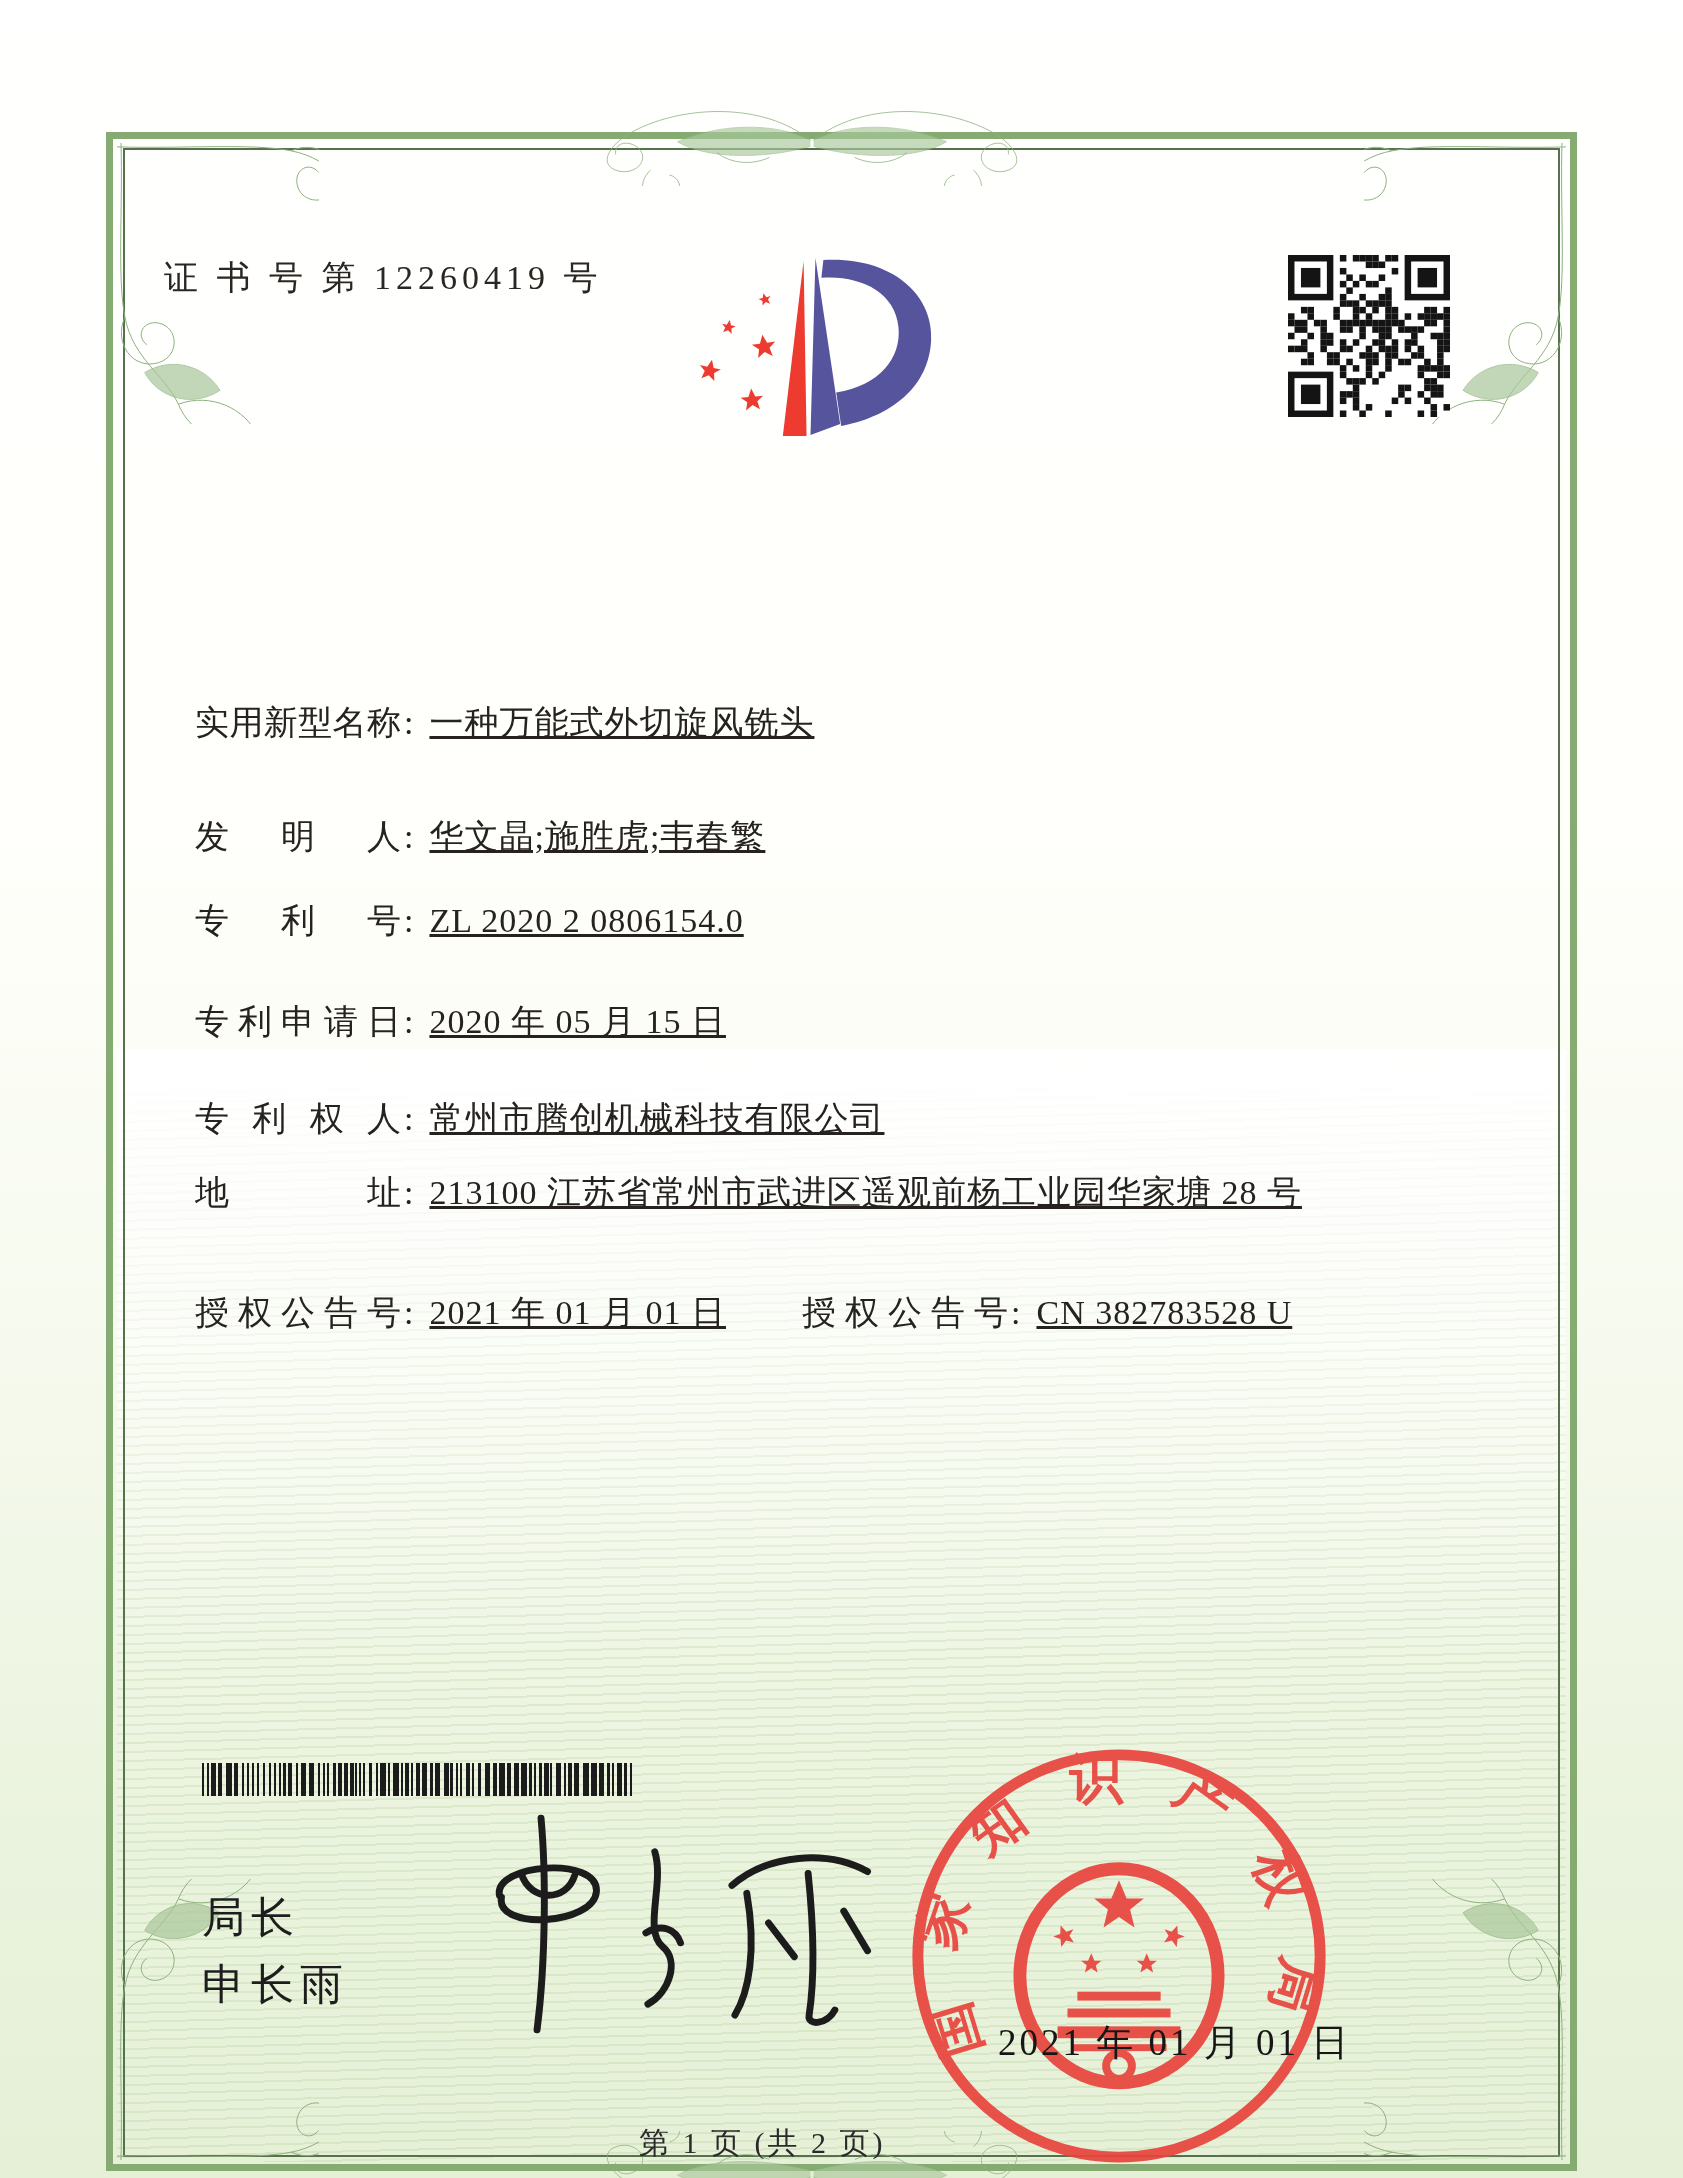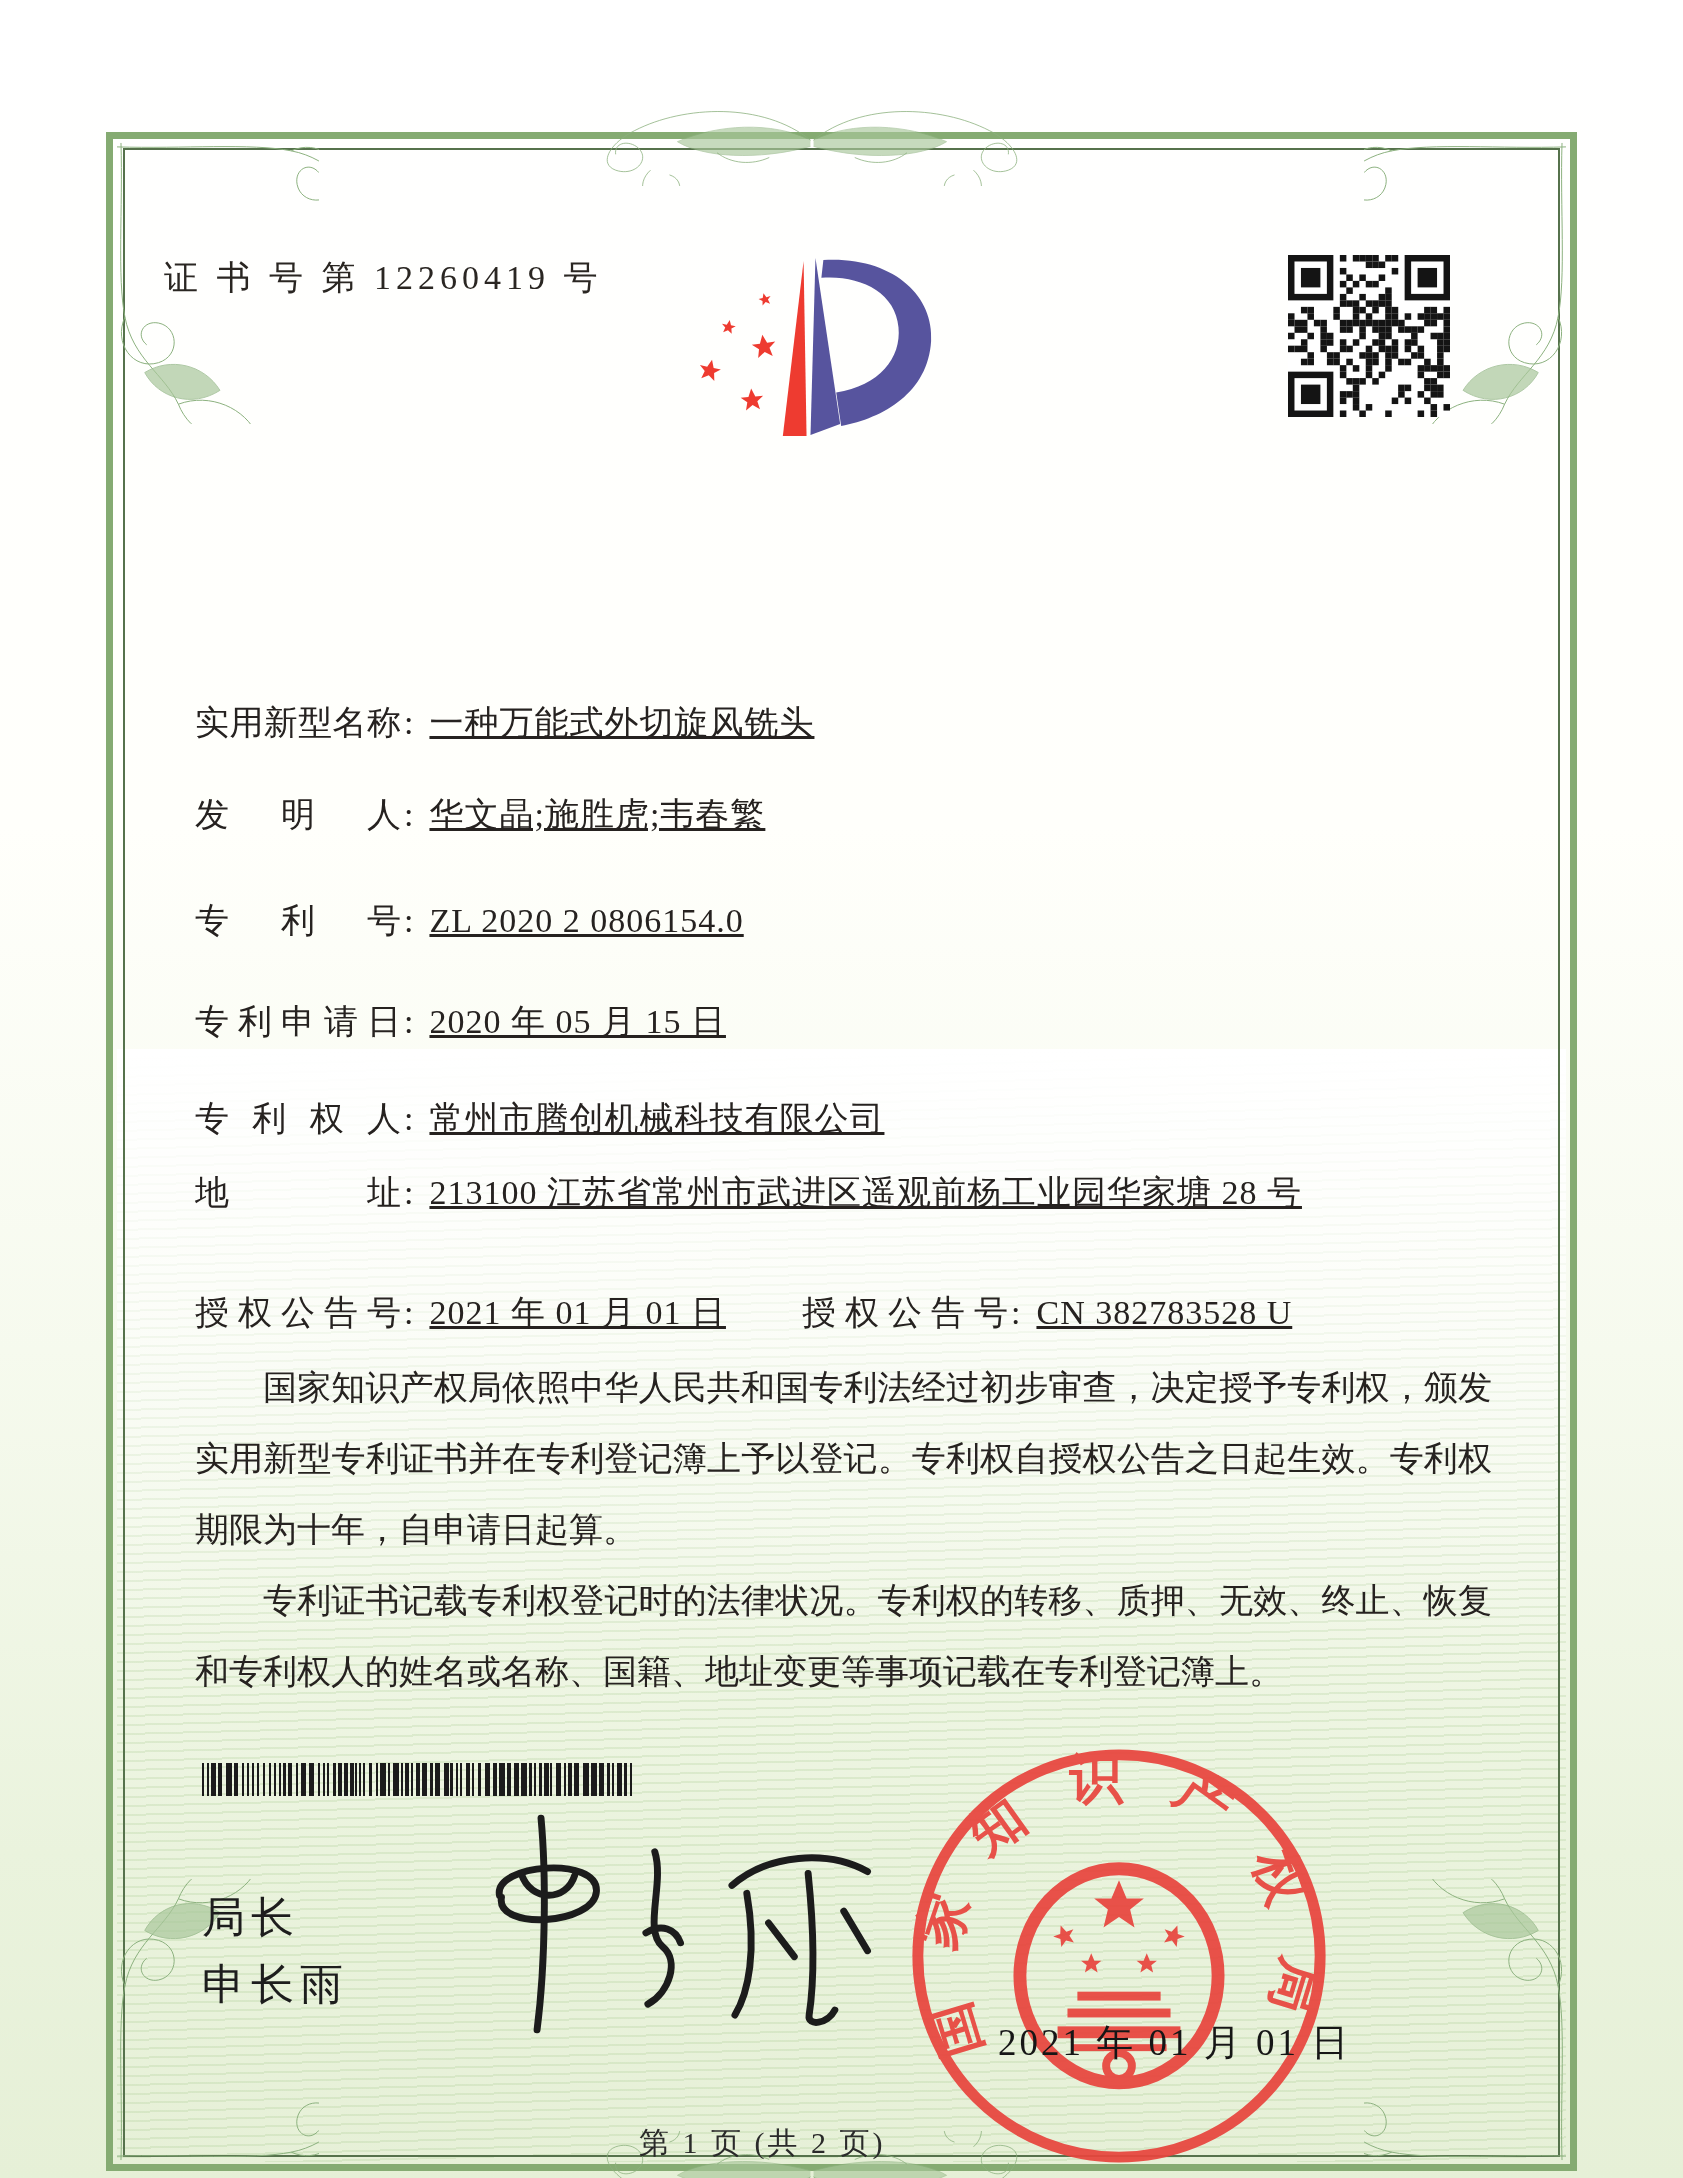--- a/index.html
+++ b/index.html
@@ -325,21 +325,21 @@
         <rect x="6.56" y="124.63999999999999" width="32.8" height="32.8" fill="#ffffff"></rect>
         <rect x="13.12" y="131.2" width="19.68" height="19.68" fill="#141414"></rect>
       </svg>
   </div>
 
 
   <div class="fields">
     <div class="frow" style="top:0">
       <span class="flabel">实用新型名称</span><span class="fcolon">:</span><span class="fvalue">一种万能式外切旋风铣头</span>
     </div>
-    <div class="frow" style="top:92px">
+    <div class="frow" style="top:114px">
       <span class="flabel">发明人</span><span class="fcolon">:</span><span class="fvalue">华文晶;施胜虎;韦春繁</span>
     </div>
     <div class="frow" style="top:198px">
       <span class="flabel">专利号</span><span class="fcolon">:</span><span class="fvalue">ZL 2020 2 0806154.0</span>
     </div>
     <div class="frow" style="top:299px">
       <span class="flabel">专利申请日</span><span class="fcolon">:</span><span class="fvalue">2020 年 05 月 15 日</span>
     </div>
     <div class="frow" style="top:396px">
       <span class="flabel">专利权人</span><span class="fcolon">:</span><span class="fvalue">常州市腾创机械科技有限公司</span>
@@ -348,24 +348,20 @@
       <span class="flabel">地址</span><span class="fcolon">:</span><span class="fvalue">213100 江苏省常州市武进区遥观前杨工业园华家塘 28 号</span>
     </div>
     <div class="frow" style="top:590px">
       <span class="flabel">授权公告号</span><span class="fcolon">:</span><span class="fvalue">2021 年 01 月 01 日</span>
       <span class="grant2">
         <span class="flabel">授权公告号</span><span class="fcolon">:</span><span class="fvalue">CN 382783528 U</span>
       </span>
     </div>
   </div>
 
-  <div class="paras">
-    <p>国家知识产权局依照中华人民共和国专利法经过初步审查，决定授予专利权，颁发实用新型专利证书并在专利登记簿上予以登记。专利权自授权公告之日起生效。专利权期限为十年，自申请日起算。</p>
-    <p>专利证书记载专利权登记时的法律状况。专利权的转移、质押、无效、终止、恢复和专利权人的姓名或名称、国籍、地址变更等事项记载在专利登记簿上。</p>
-  </div>
 
   <div class="barcode">
       <span style="left:0px;width:2px"></span>
       <span style="left:5px;width:2px"></span>
       <span style="left:9px;width:5px"></span>
       <span style="left:16px;width:4px"></span>
       <span style="left:24px;width:6px"></span>
       <span style="left:32px;width:4px"></span>
       <span style="left:40px;width:2px"></span>
       <span style="left:45px;width:2px"></span>

